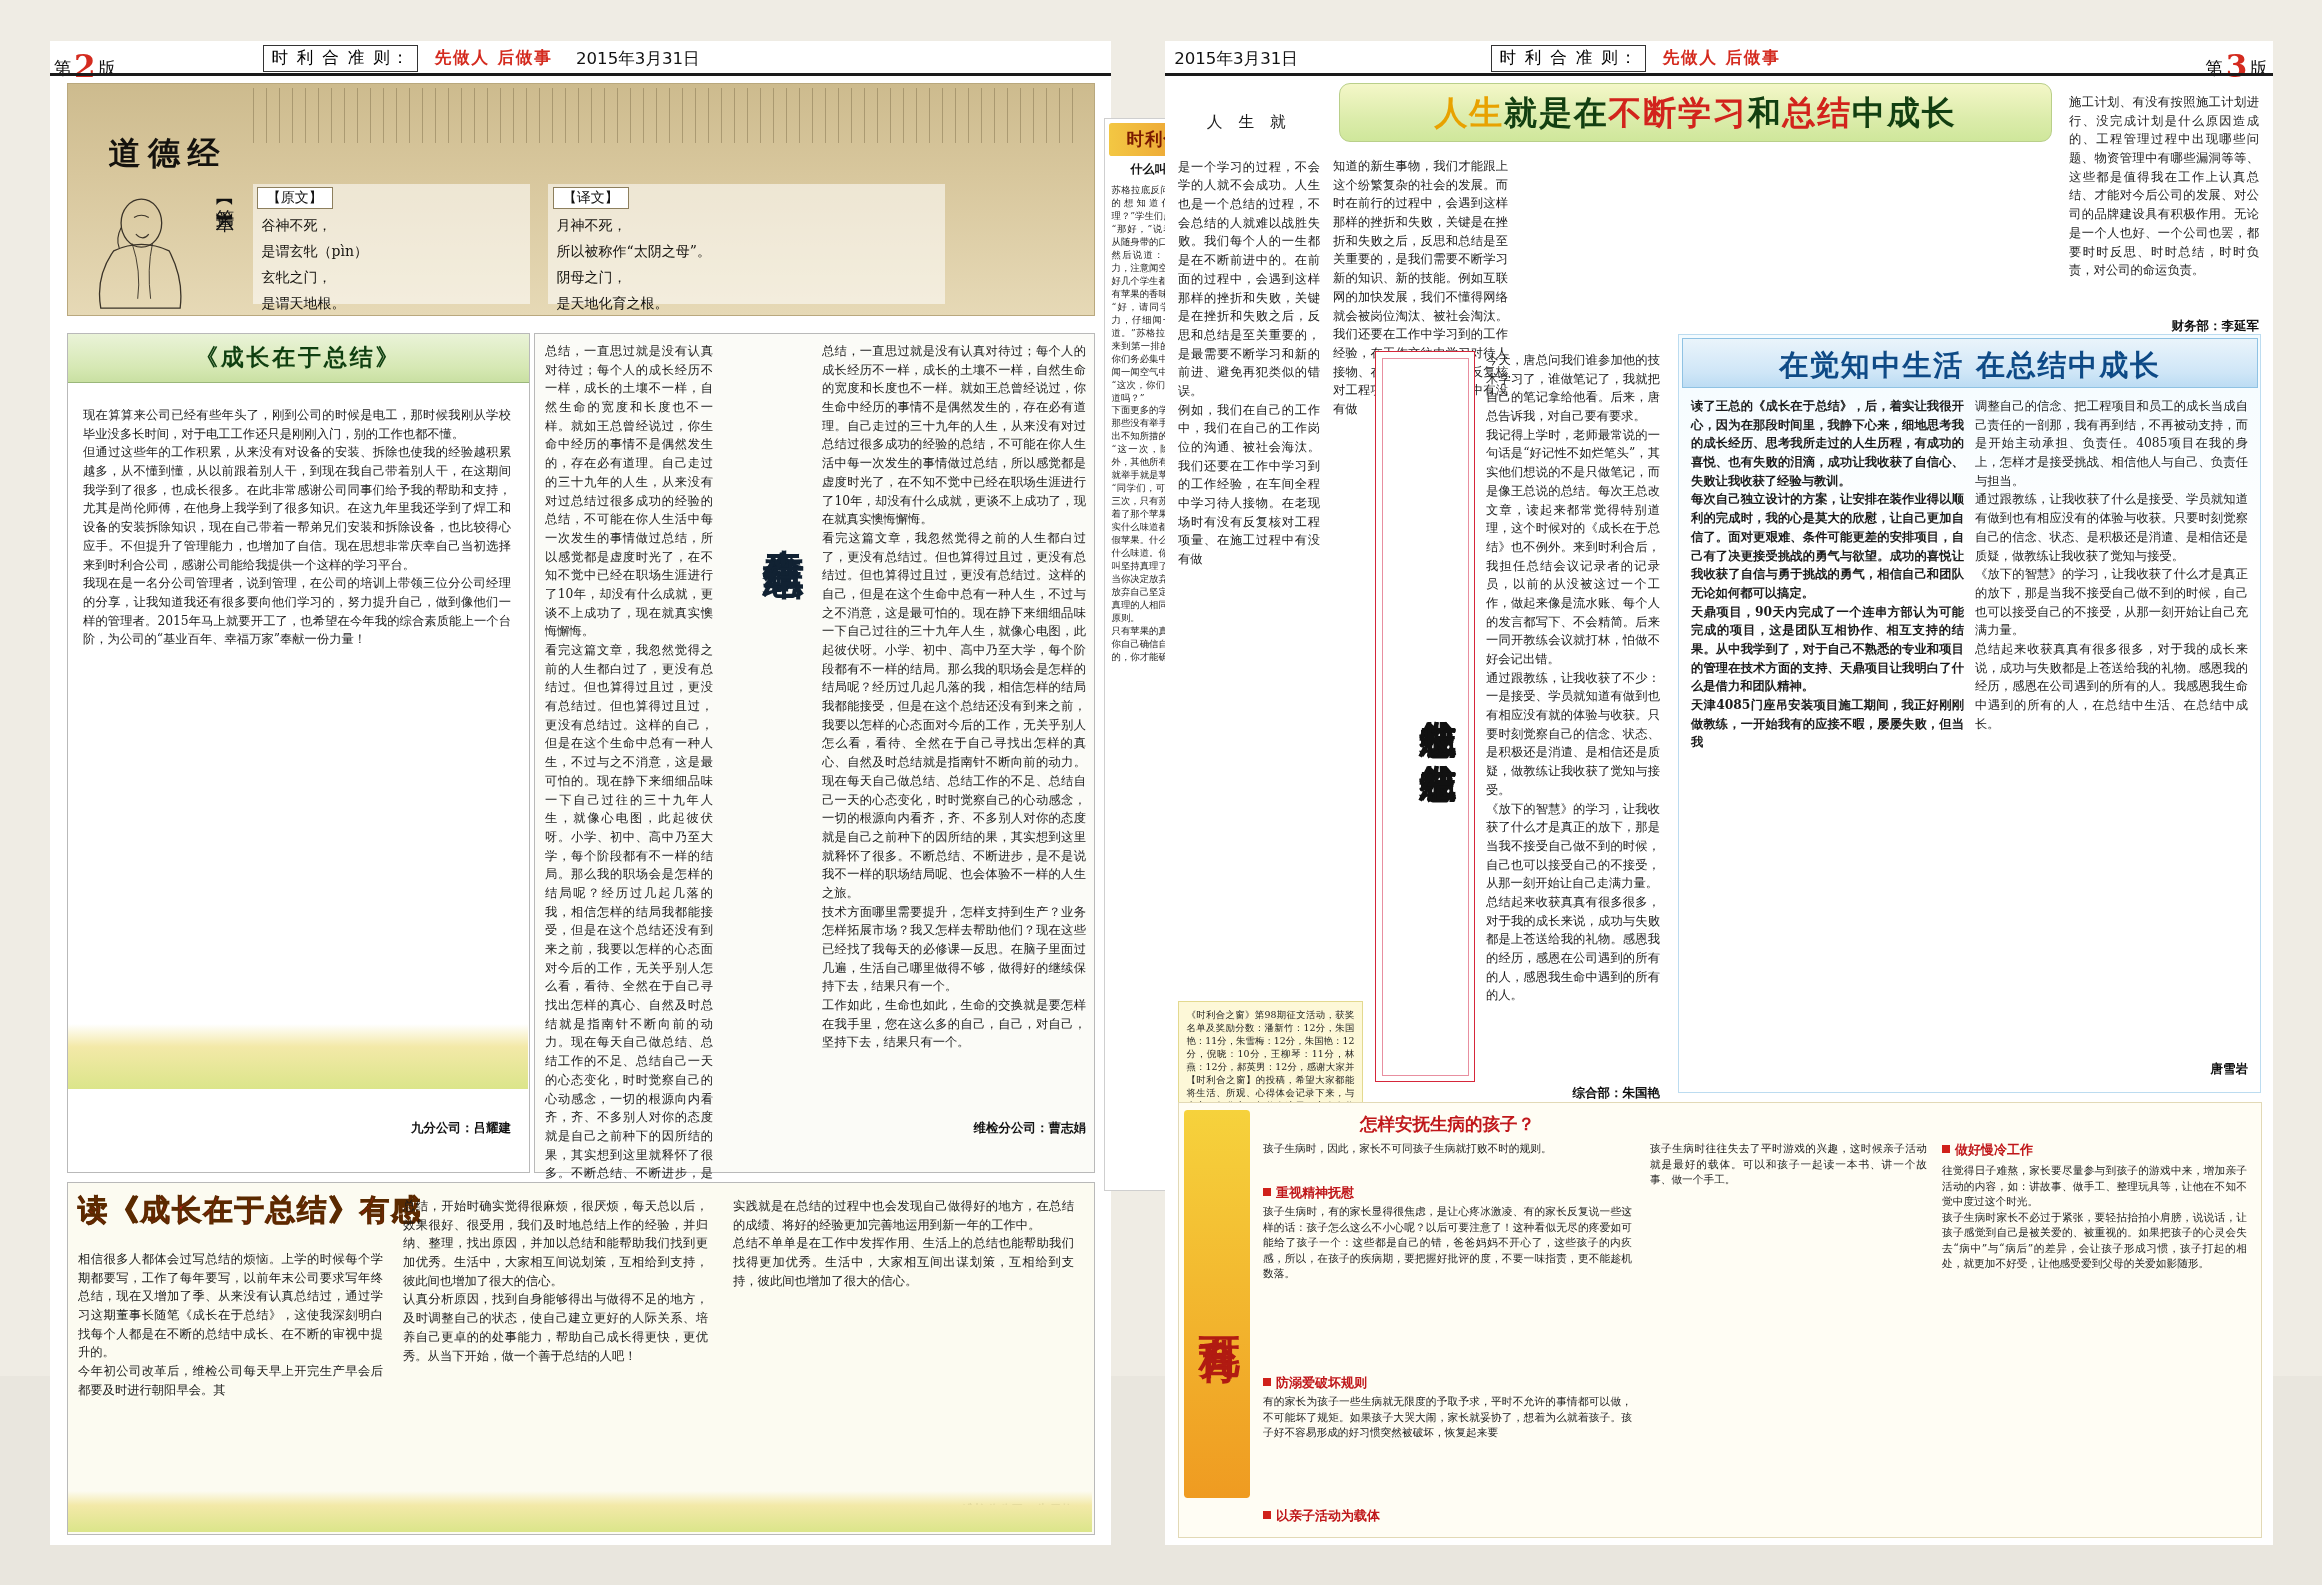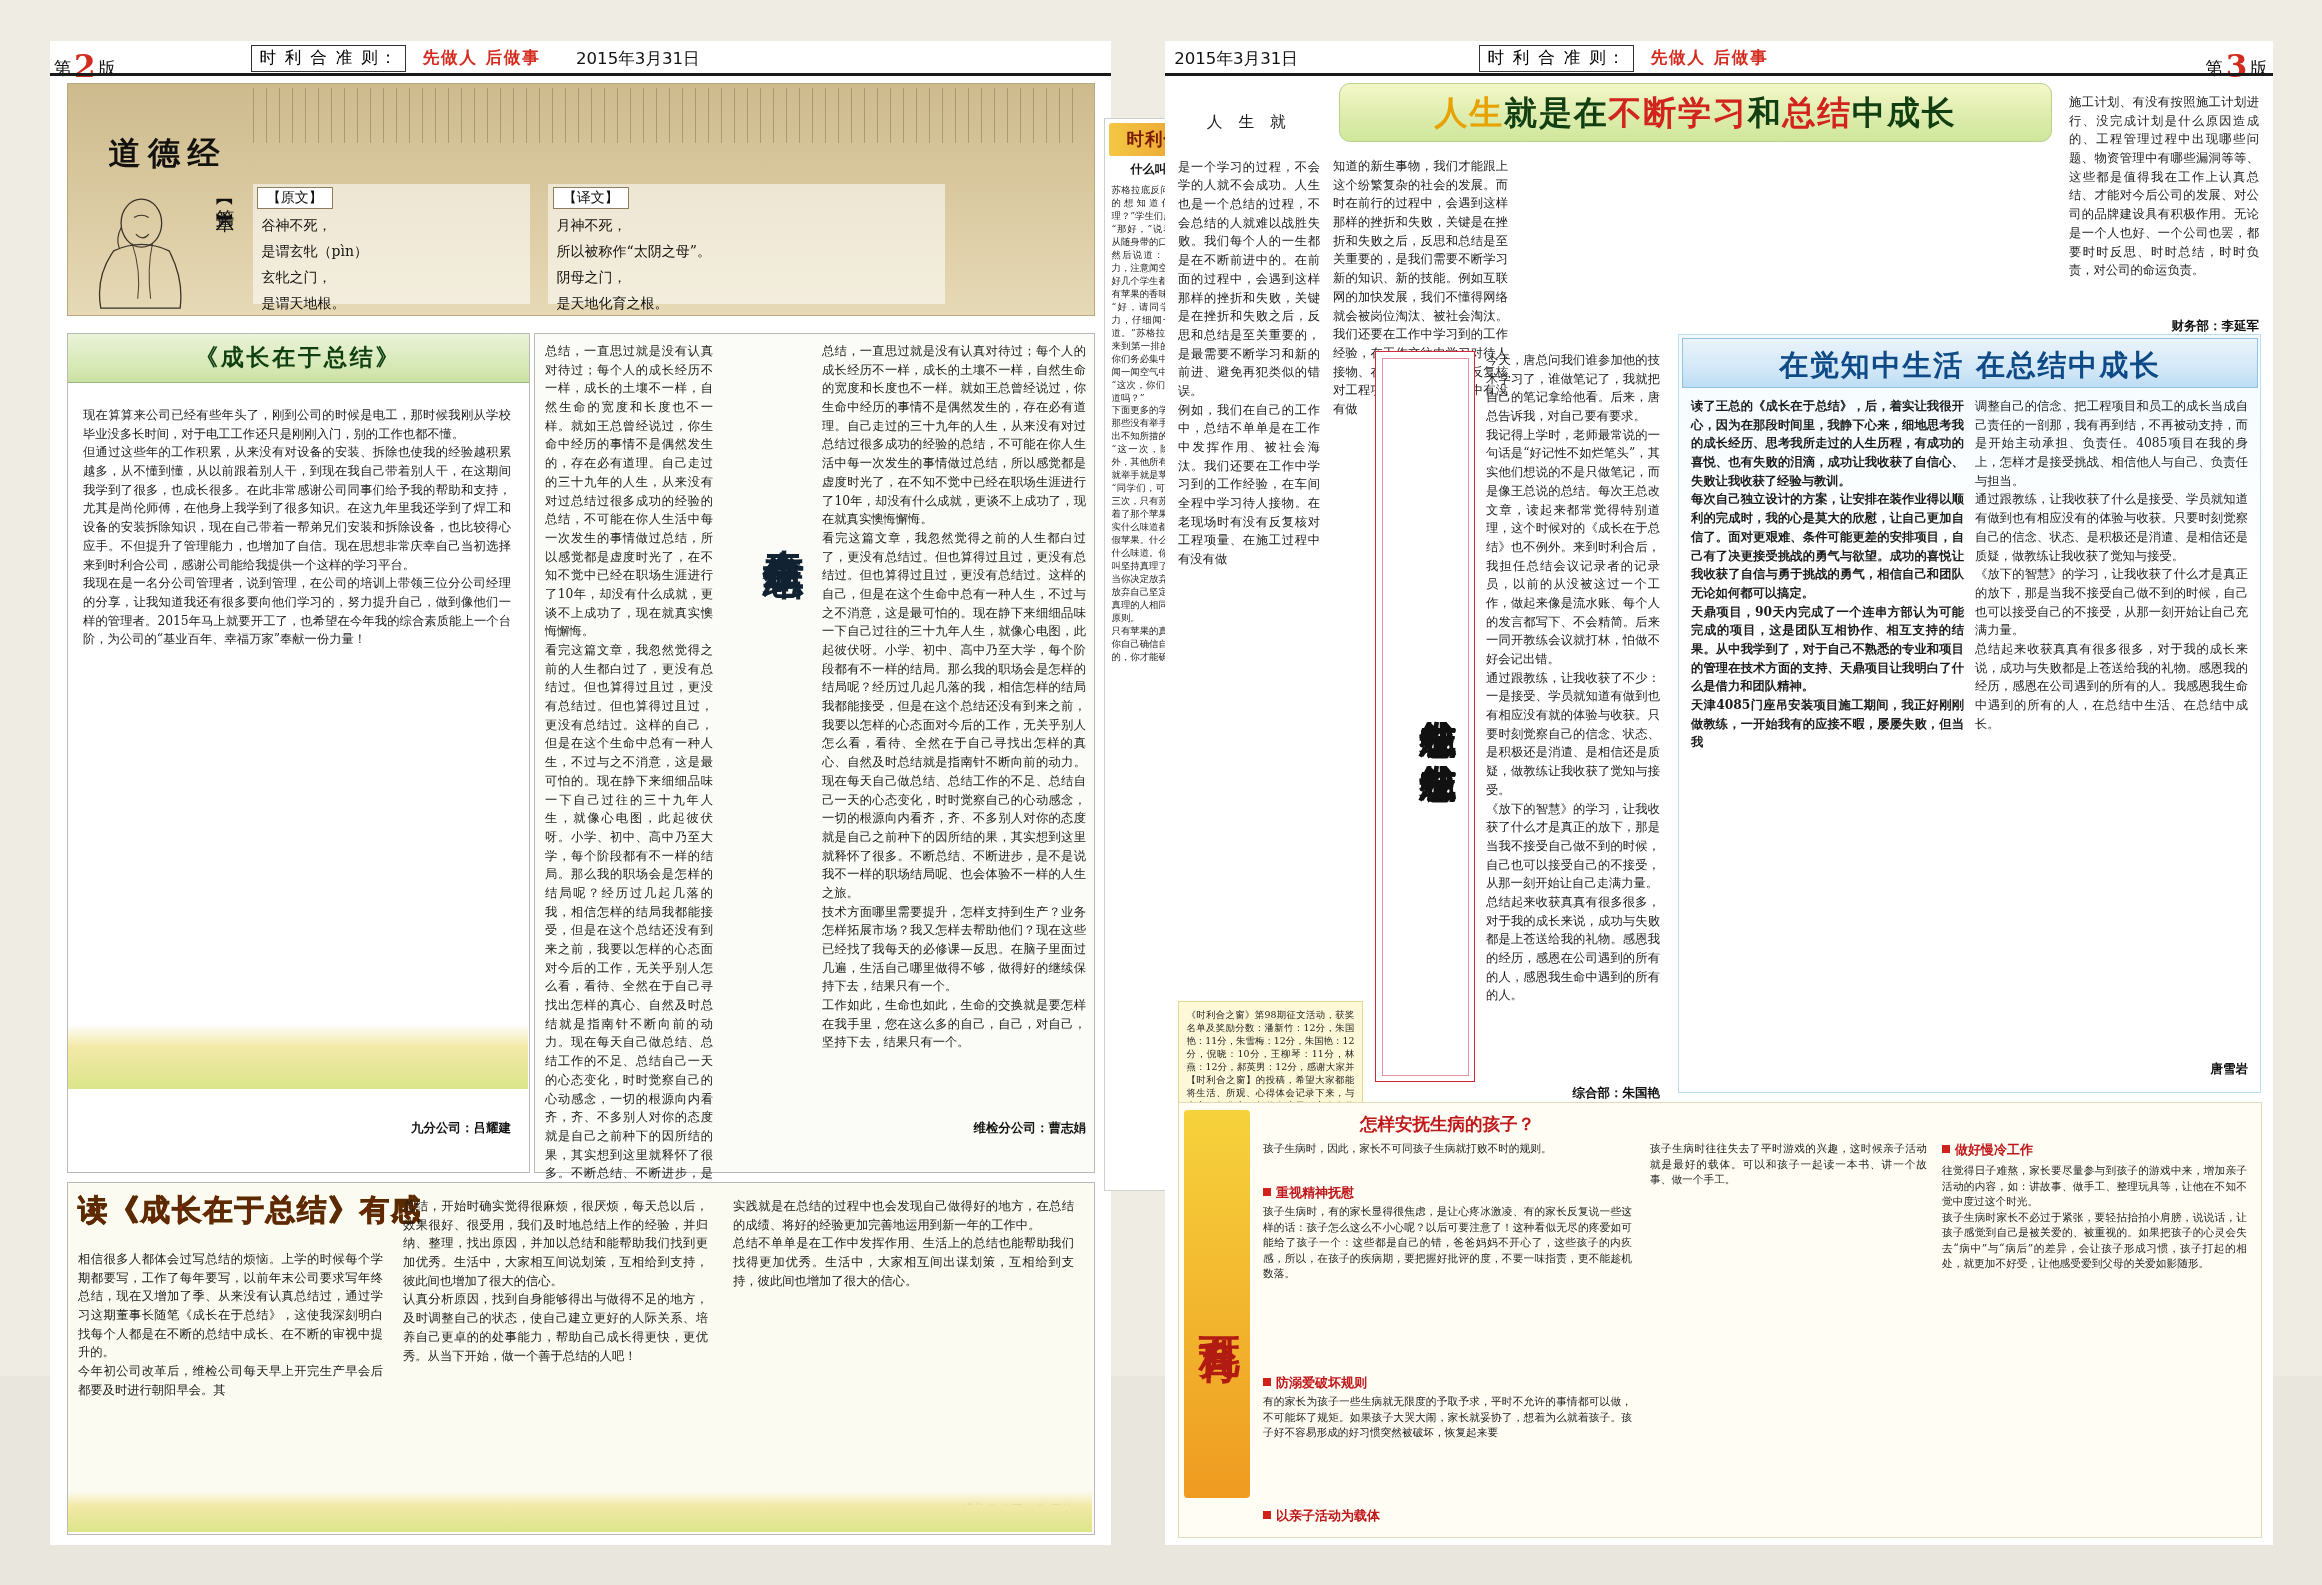--- a/index.html
+++ b/index.html
@@ -13,21 +13,21 @@
   .sheet{position:absolute;background:#fff;}
   
   #sheet-left{left:50px;top:41px;width:1061px;height:1504px;background:#ffffff;}
   #sheet-right{left:1165px;top:41px;width:1108px;height:1504px;background:#ffffff;}
 
   .masthead{position:absolute;top:0;left:0;right:0;height:37px;}
   .mh-rule{position:absolute;left:0;right:0;bottom:1.8px;height:2.8px;background:#1a1a1a;}
   .pagenum{position:absolute;font-size:17.5px;color:#111;font-family:"DejaVu Serif","Liberation Serif",serif;}
   .pagenum .big{color:#d42b1f;font-size:31px;font-weight:bold;vertical-align:-2.8px;padding:0 2.8px;}
   .slogan{position:absolute;top:3.7px;font-size:16.6px;letter-spacing:1.8px;}
-  .slogan .box{border:0.9px solid #333;padding:1.8px 7.4px;display:inline-block;}
+  .slogan .box{border:0.9px solid #333;padding:1.8px 7.4px;display:inline-block;margin-left:12px;}
   .slogan .red{color:#d42b1f;font-weight:bold;}
   .dateline{position:absolute;top:7.4px;font-size:16.6px;color:#111;}
 
   
   .col{position:absolute;font-size:12.3px;line-height:1.52;color:#1b1b1b;text-align:justify;
        font-family:"DejaVu Serif","Liberation Serif",serif;}
   .tiny{font-size:10.7px;line-height:1.45;}
   .micro{font-size:9.4px;line-height:1.38;}
 
   
@@ -195,21 +195,21 @@
       </div>
       <div class="pagenum" style="right:5.5px;top:7.4px;">
         <span>第</span><span class="big">3</span><span>版</span>
       </div>
       <div class="mh-rule"></div>
     </div>
 
     <div class="col" style="left:13px;top:50px;width:142px;height:388px;white-space:pre-line;">
       <div style="text-align:center;font-size:15.7px;letter-spacing:5.5px;margin-bottom:5.5px;">人 生 就</div>
       <span>是一个学习的过程，不会学的人就不会成功。人生也是一个总结的过程，不会总结的人就难以战胜失败。我们每个人的一生都是在不断前进中的。在前面的过程中，会遇到这样那样的挫折和失败，关键是在挫折和失败之后，反思和总结是至关重要的，是最需要不断学习和新的前进、避免再犯类似的错误。
-例如，我们在自己的工作中，总结不单单是在工作中发挥作用、被社会海汰。我们还要在工作中学习到的工作经验，在车间全程中学习待人接物。在老现场时有没有反复核对工程项量、在施工过程中有没有做</span>
+例如，我们在自己的工作中，我们在自己的工作岗位的沟通、被社会海汰。我们还要在工作中学习到的工作经验，在车间全程中学习待人接物。在老现场时有没有反复核对工程项量、在施工过程中有没有做</span>
     </div>
     <div class="col" style="left:168px;top:116px;width:175px;height:323px;white-space:pre-line;">知道的新生事物，我们才能跟上这个纷繁复杂的社会的发展。而时在前行的过程中，会遇到这样那样的挫折和失败，关键是在挫折和失败之后，反思和总结是至关重要的，是我们需要不断学习新的知识、新的技能。例如互联网的加快发展，我们不懂得网络就会被岗位淘汰、被社会淘汰。我们还要在工作中学习到的工作经验，在工作交往中学习对待人接物、在老现场时有没有反复核对工程项量、在施工过程中有没有做</div>
 
     <div id="bigtitle">
       <div class="t">
         <span class="y">人生</span><span>就是在</span><span class="r">不断学习</span><span>和</span><span class="r">总结</span><span>中成长</span>
       </div>
     </div>
 
     <div class="col" style="left:904px;top:52px;width:190px;height:212px;white-space:pre-line;">施工计划、有没有按照施工计划进行、没完成计划是什么原因造成的、工程管理过程中出现哪些问题、物资管理中有哪些漏洞等等、这些都是值得我在工作上认真总结、才能对今后公司的发展、对公司的品牌建设具有积极作用。无论是一个人也好、一个公司也罢，都要时时反思、时时总结，时时负责，对公司的命运负责。</div>

